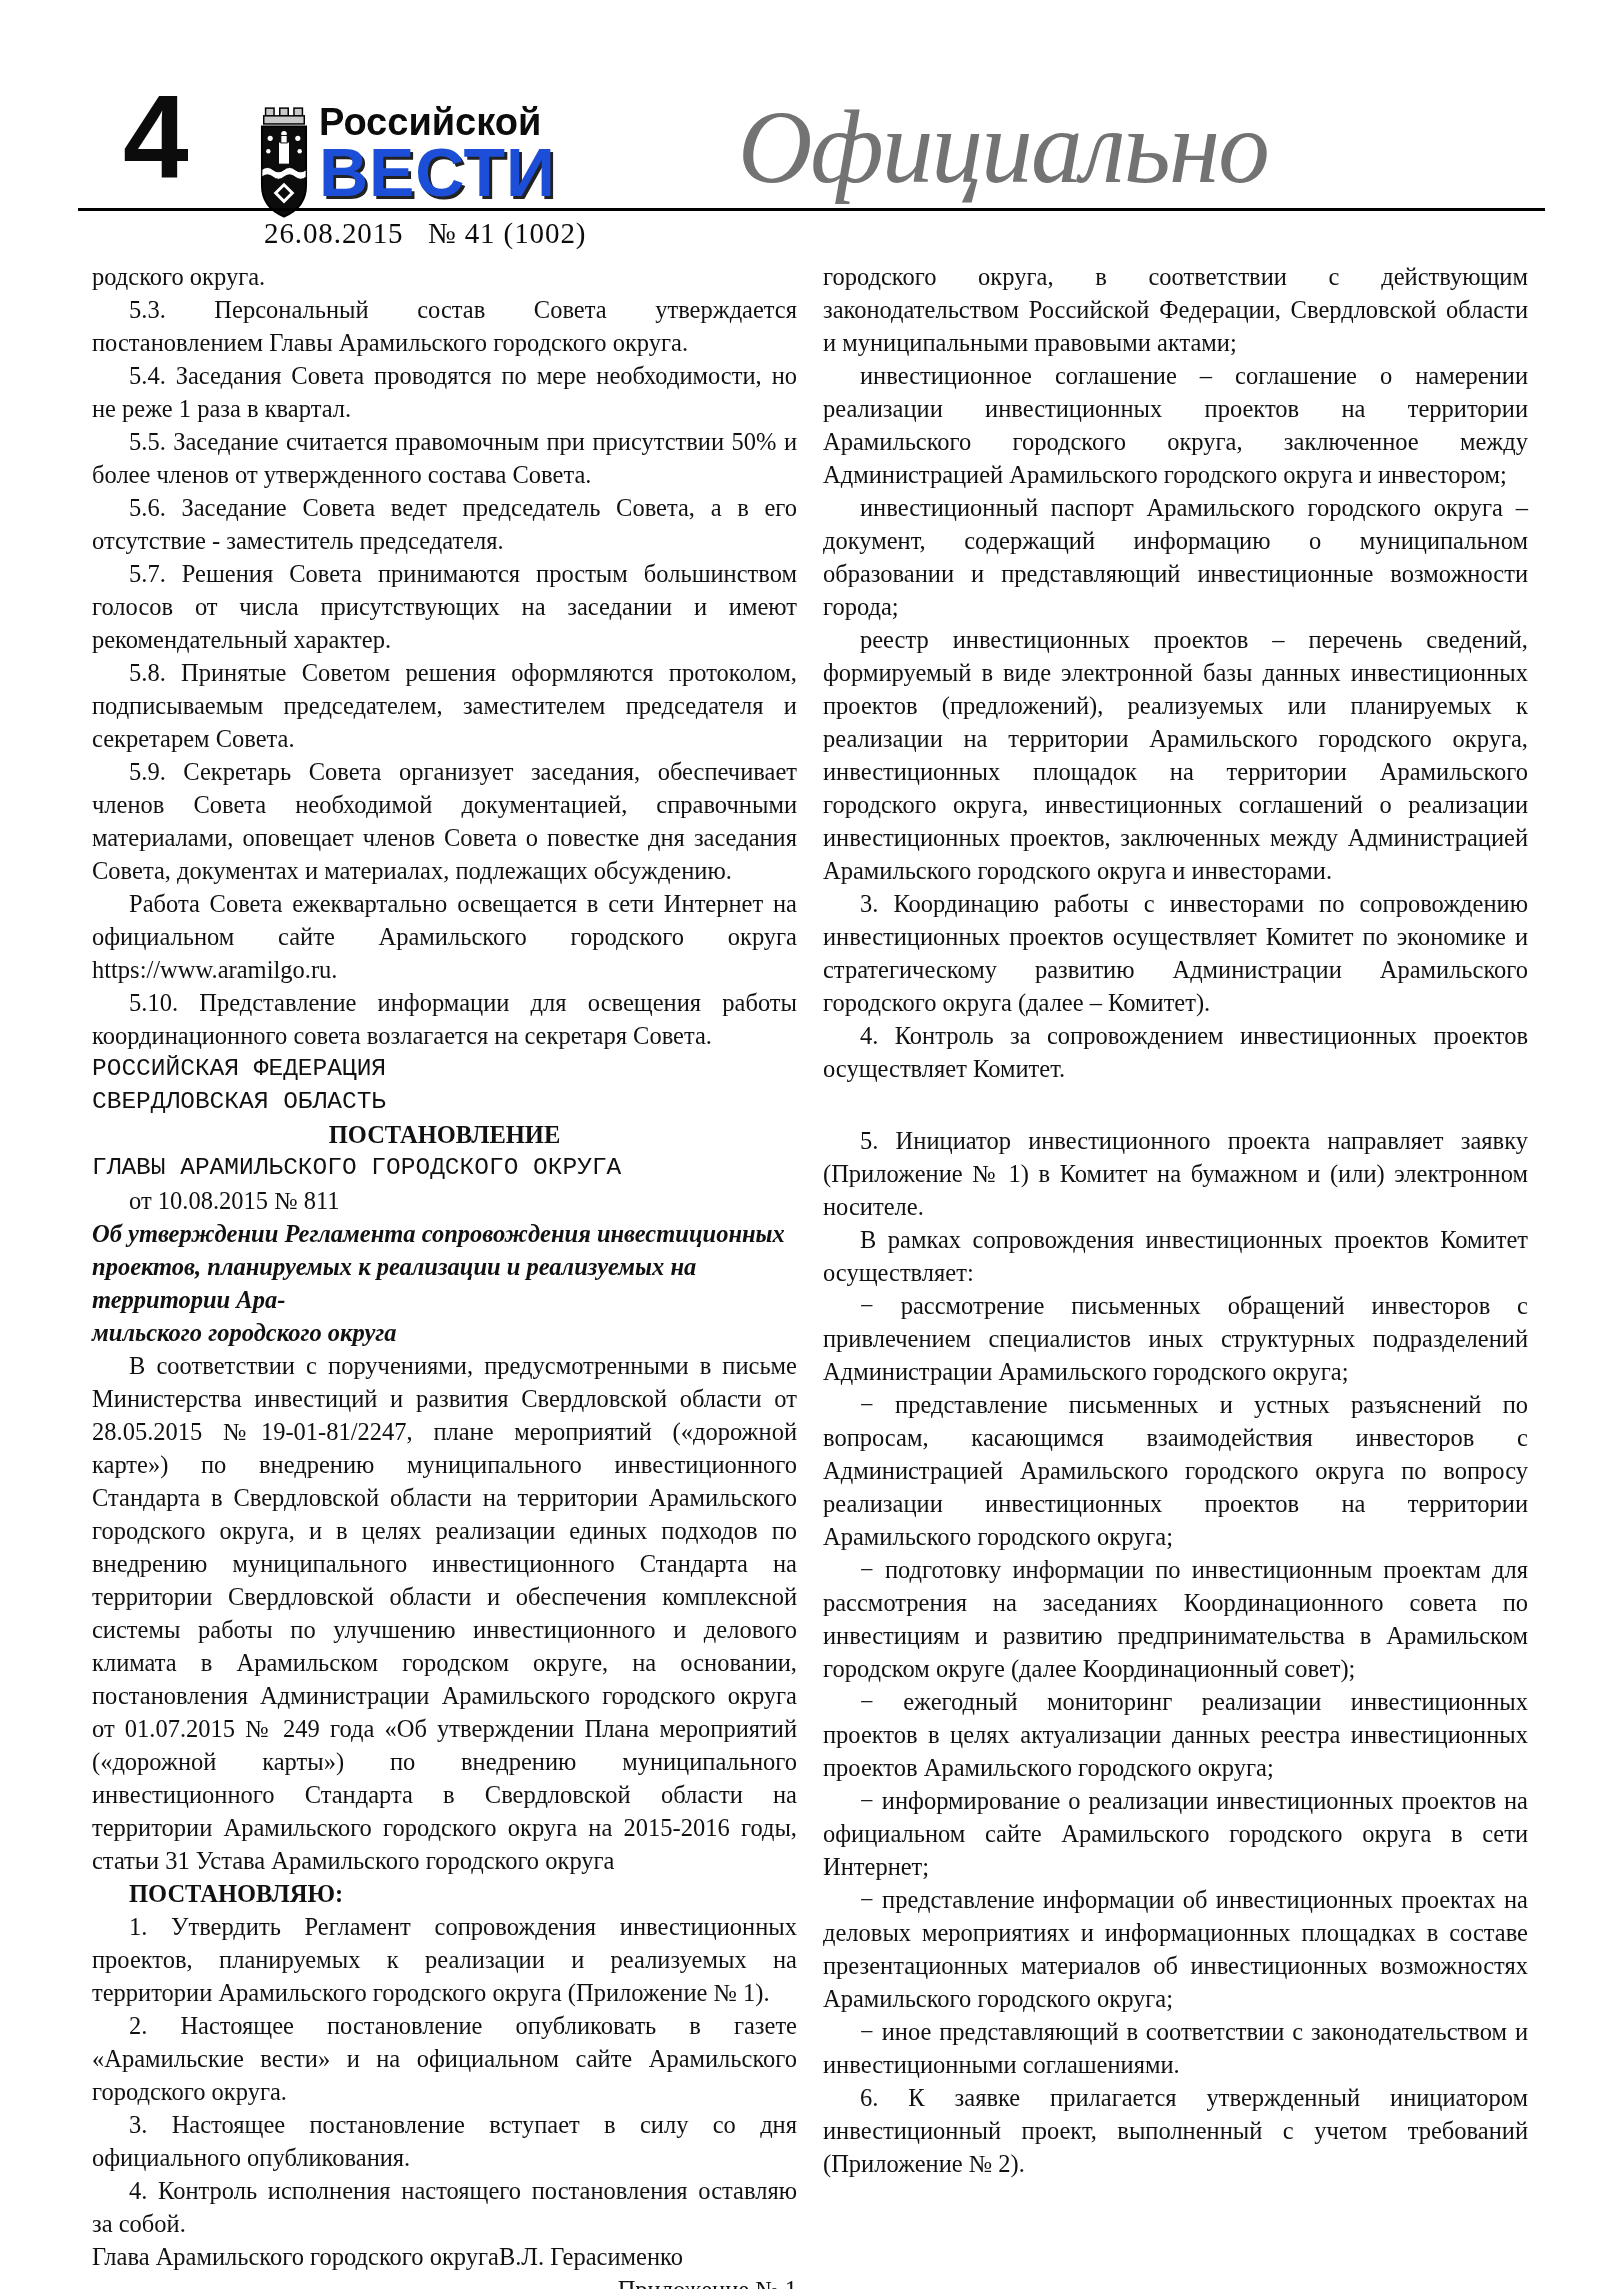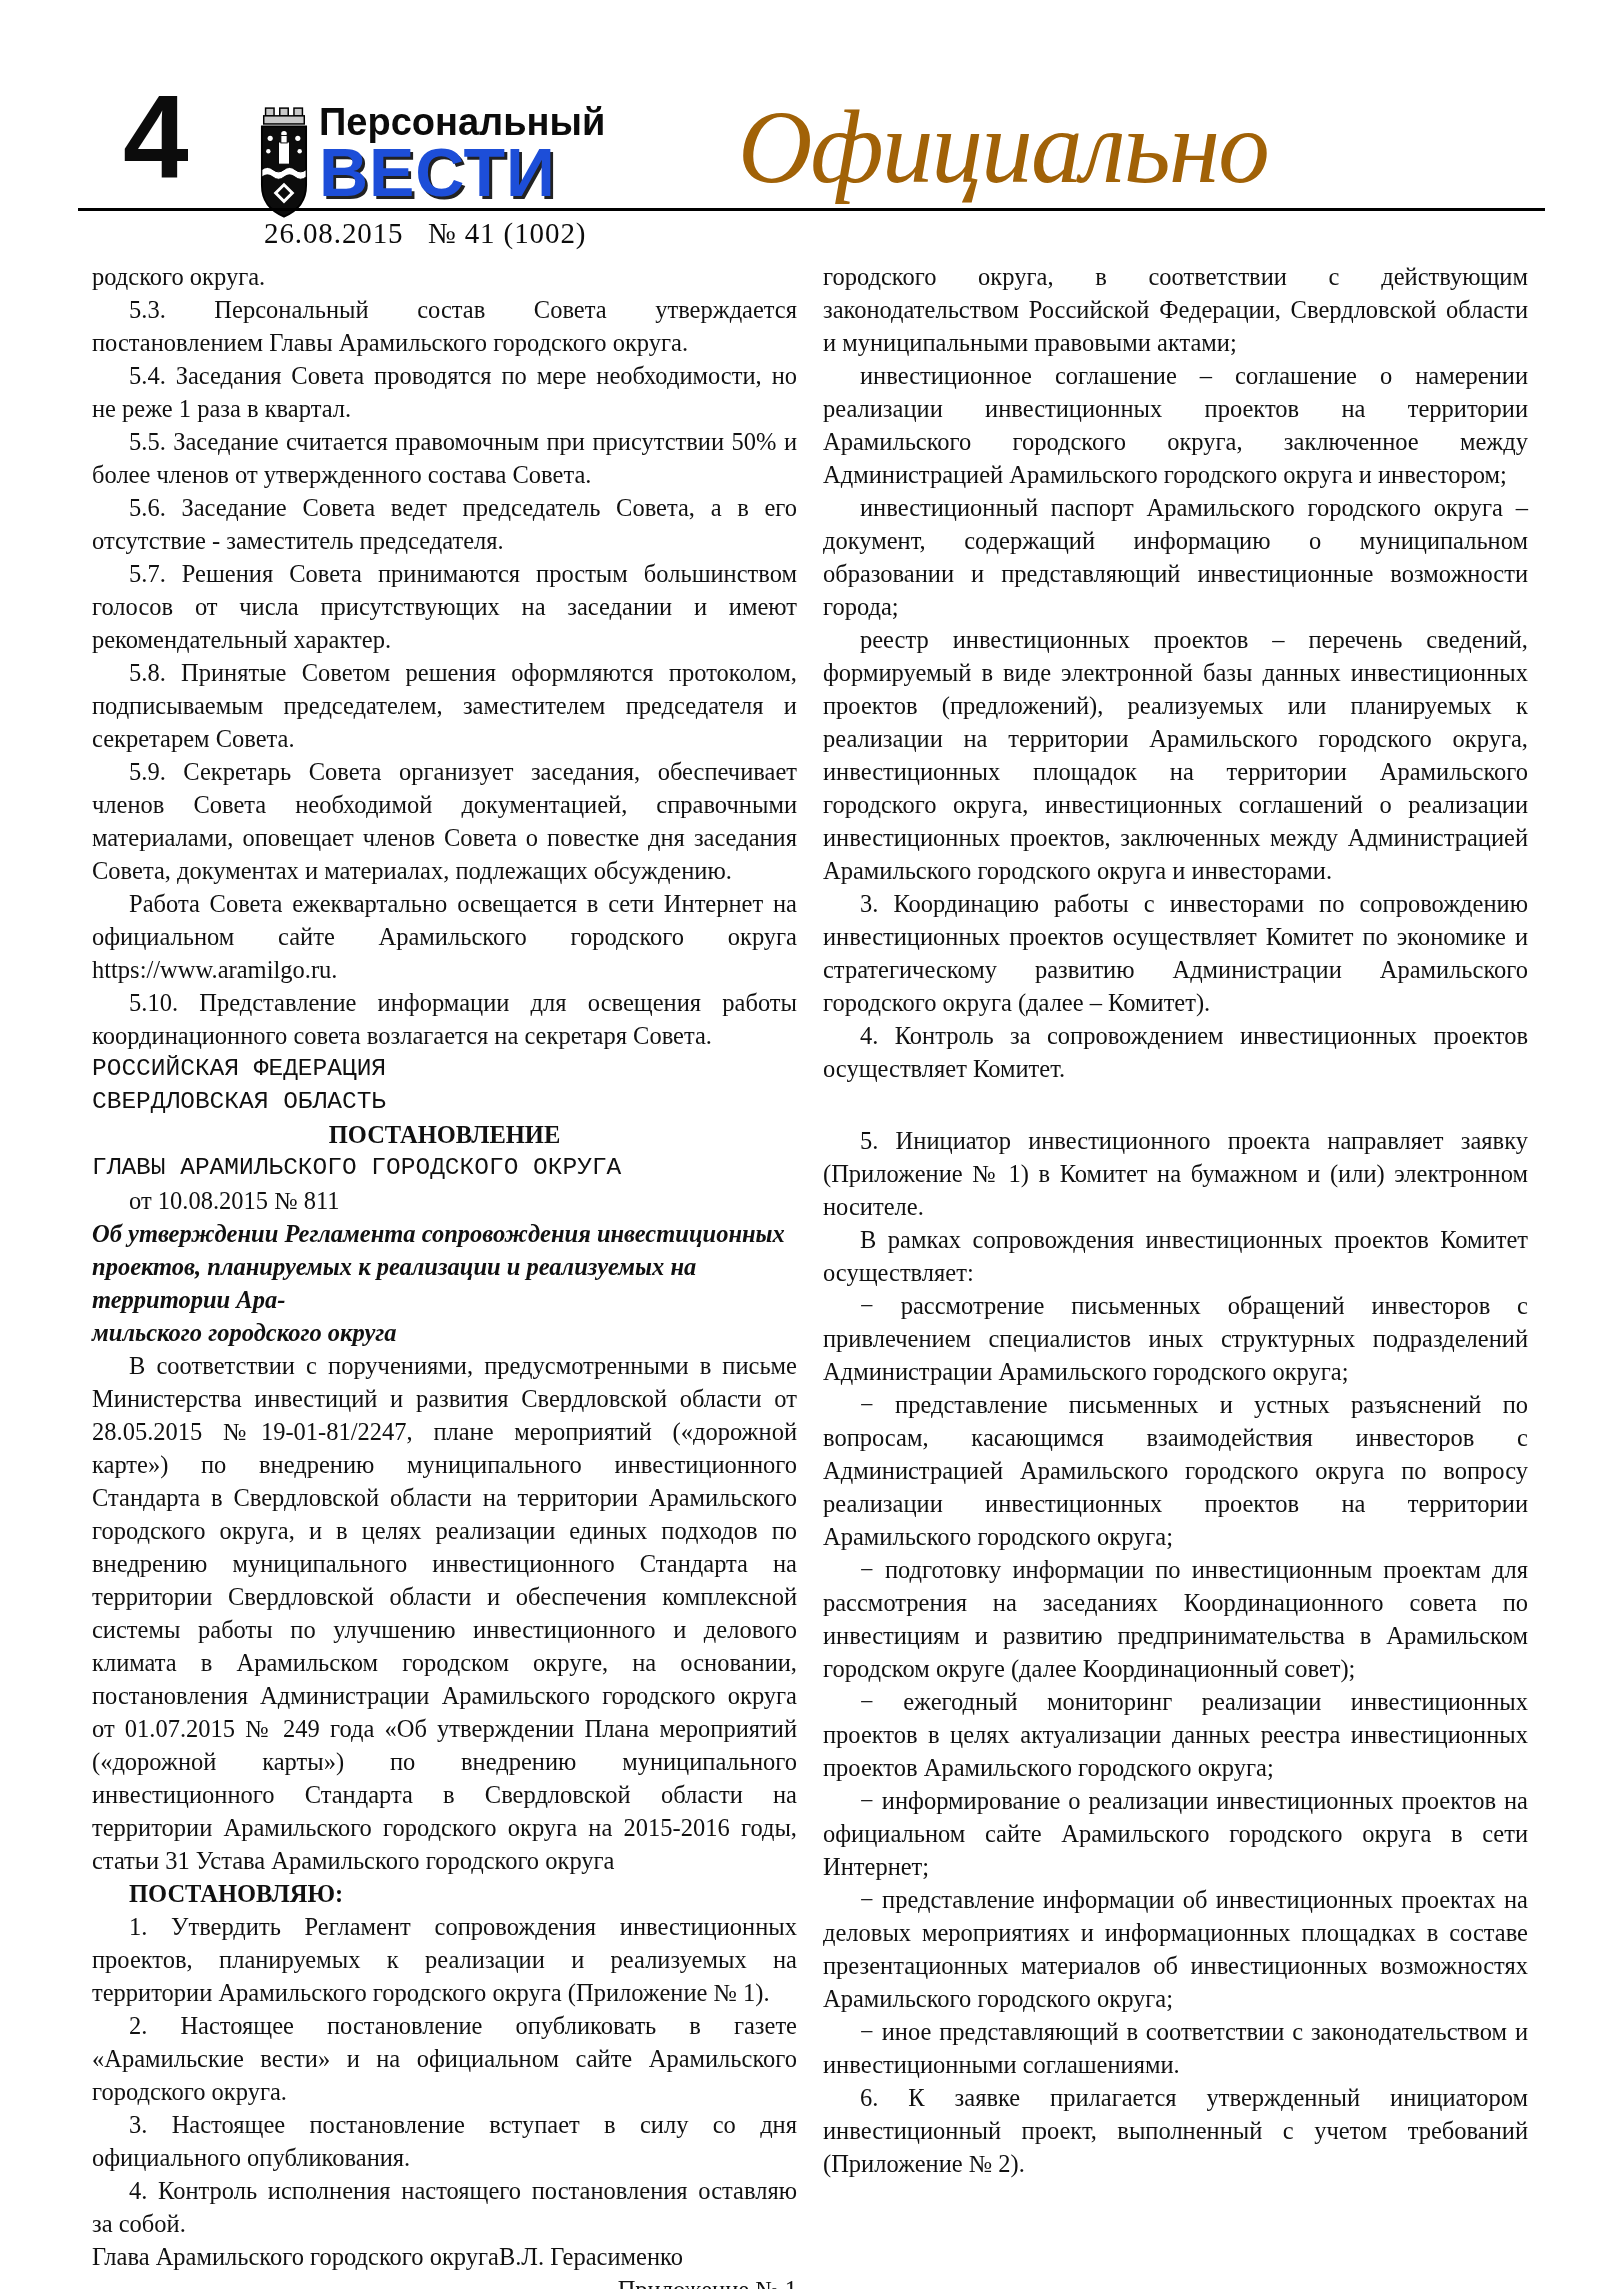--- a/index.html
+++ b/index.html
@@ -28,21 +28,21 @@
     letter-spacing:0.9px;
   }
   .issue-line{
     margin-top:13px;margin-left:6px;
     font-family:"Liberation Serif",serif;font-size:29px;color:#0c0c0c;
     letter-spacing:0.9px;white-space:pre;
   }
   .section-title{
     position:absolute;left:738px;top:96px;
     font-family:"Liberation Serif",serif;font-style:italic;
-    font-size:103px;line-height:1;color:#a16207;letter-spacing:-1.8px;
+    font-size:103px;line-height:1;color:#737373;letter-spacing:-1.8px;
   }
   .rule{position:absolute;left:78px;right:74px;top:208px;height:2.8px;background:#000;}
   
   .columns{
     position:absolute;top:260px;left:92px;right:90px;
     display:flex;gap:26px;
   }
   .col{width:705px;font-size:24.5px;line-height:33px;}
   .col p,.col div{margin:0;}
   .b-p  {text-align:justify;text-indent:37px;}
@@ -86,21 +86,21 @@
           <rect x="11" y="19" width="6" height="12"></rect>
           <rect x="12.3" y="15.5" width="3.4" height="4"></rect>
         </g>
 
         <path d="M2,34 q3,-2.4 6,0 t6,0 t6,0 t6,0 v4 q-3,2.4 -6,0 t-6,0 t-6,0 t-6,0 z" fill="#fff" stroke="#000" stroke-width="0.5"></path>
 
         <rect x="10.8" y="43.5" width="6.4" height="6.4" transform="rotate(45 14 46.7)" fill="none" stroke="#fff" stroke-width="1.6"></rect>
       </svg>
     </span>
     <div class="brand-names">
-      <div class="paper-top">Персональный</div>
+      <div class="paper-top">Российской</div>
       <div class="paper-bottom">ВЕСТИ</div>
     </div>
     <div class="issue-line">26.08.2015   № 41 (1002)</div>
   </div>
 
   <div class="section-title">Официально</div>
 </header>
 
 <div class="rule"></div>
 

